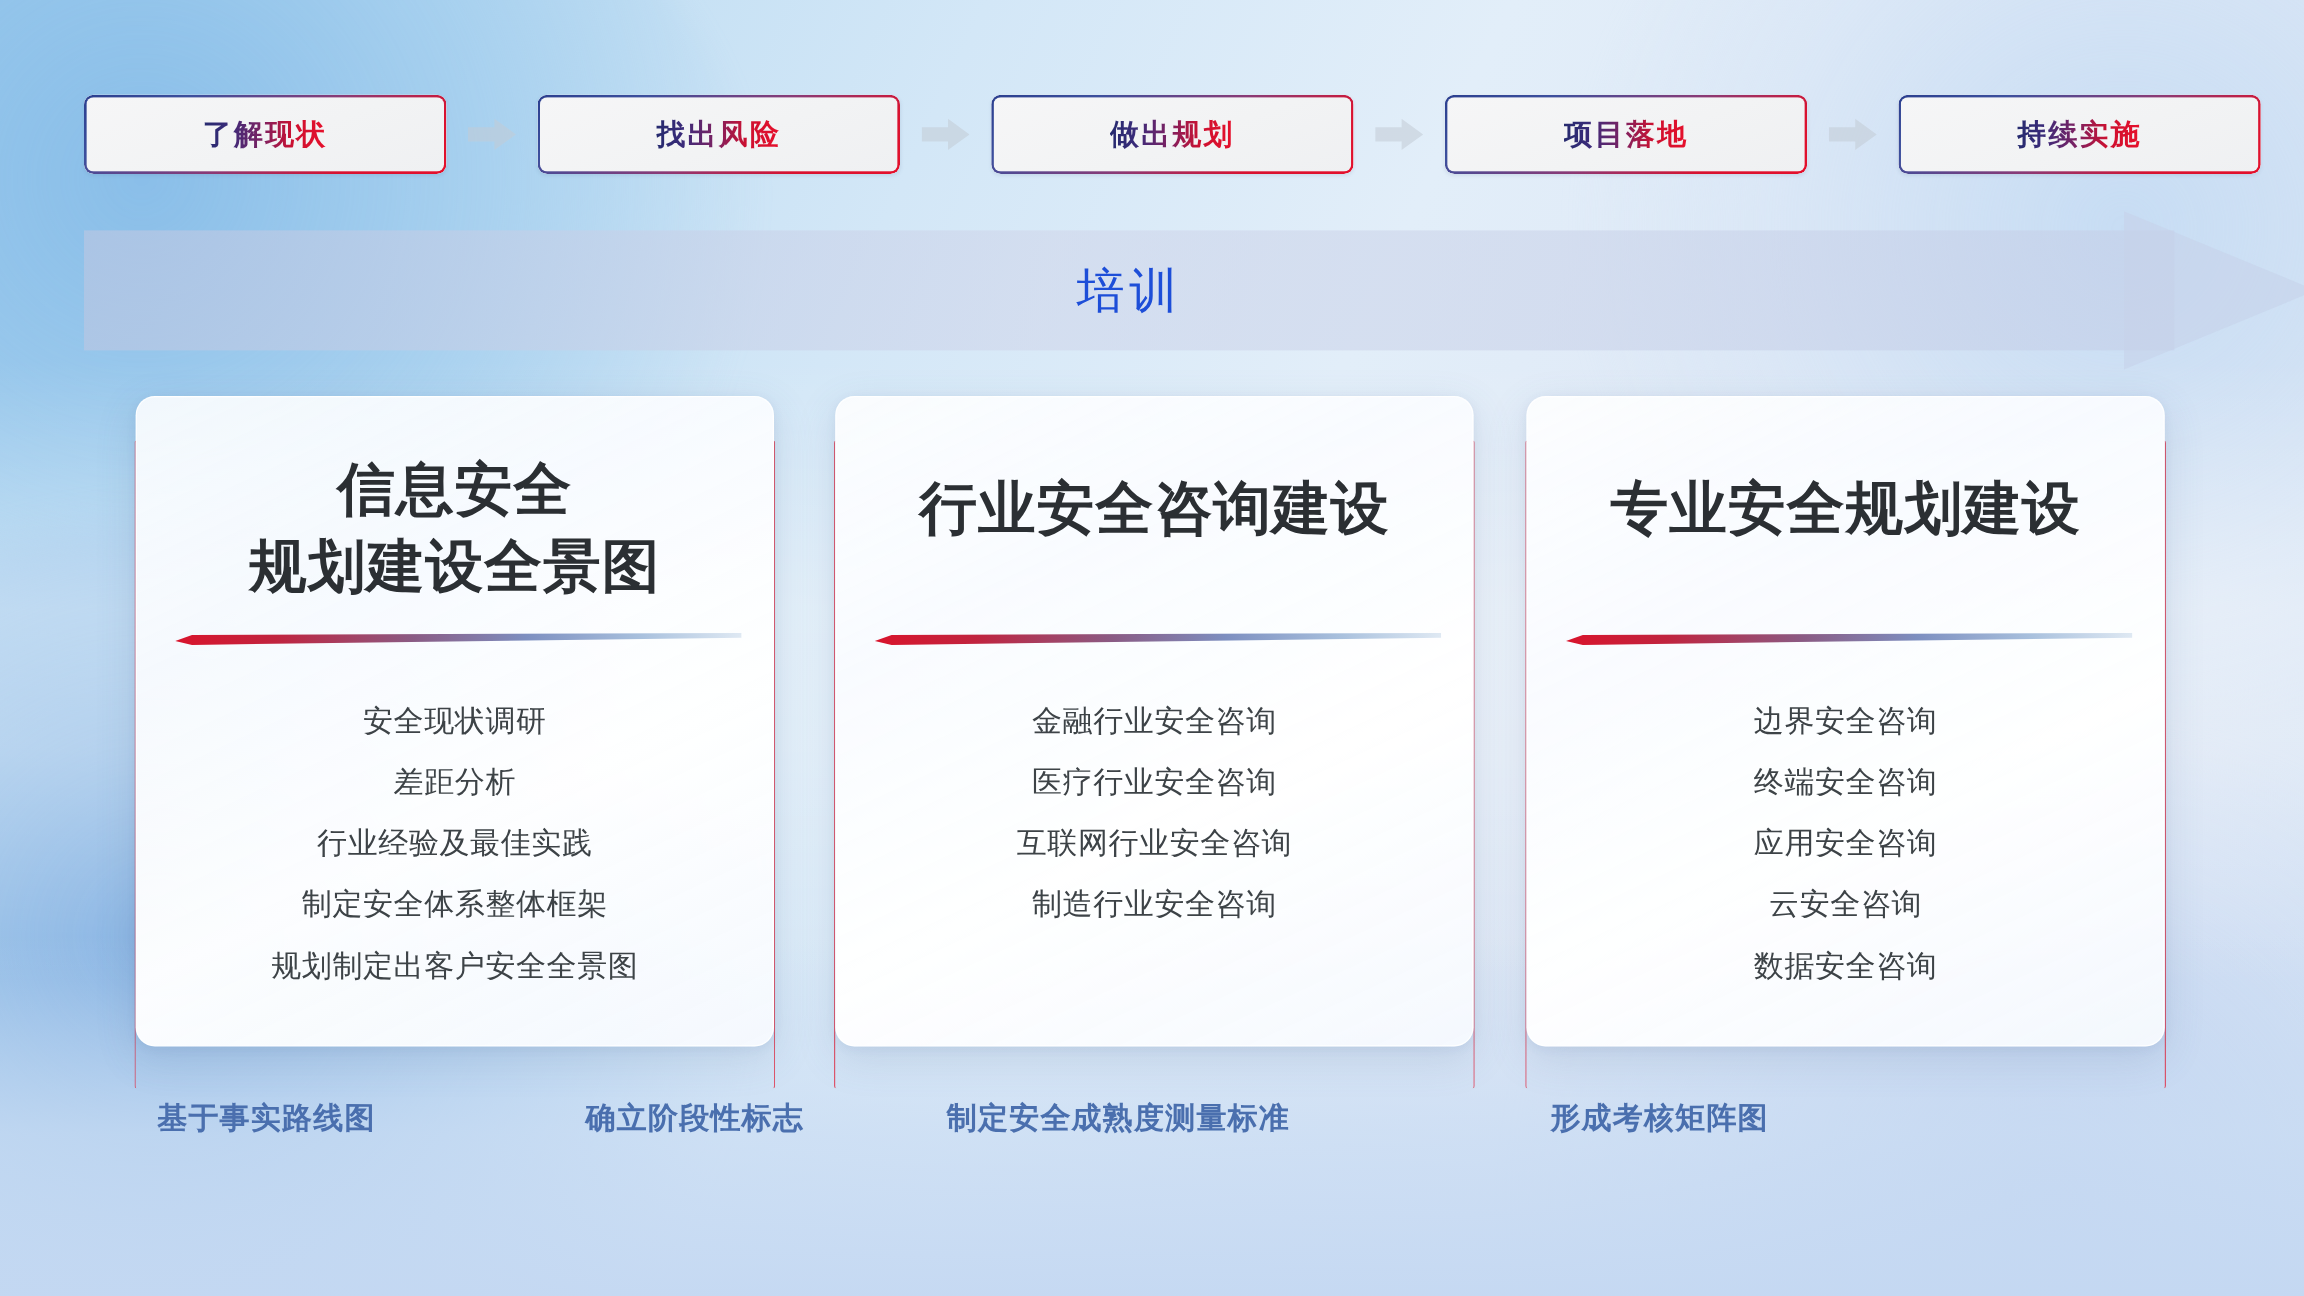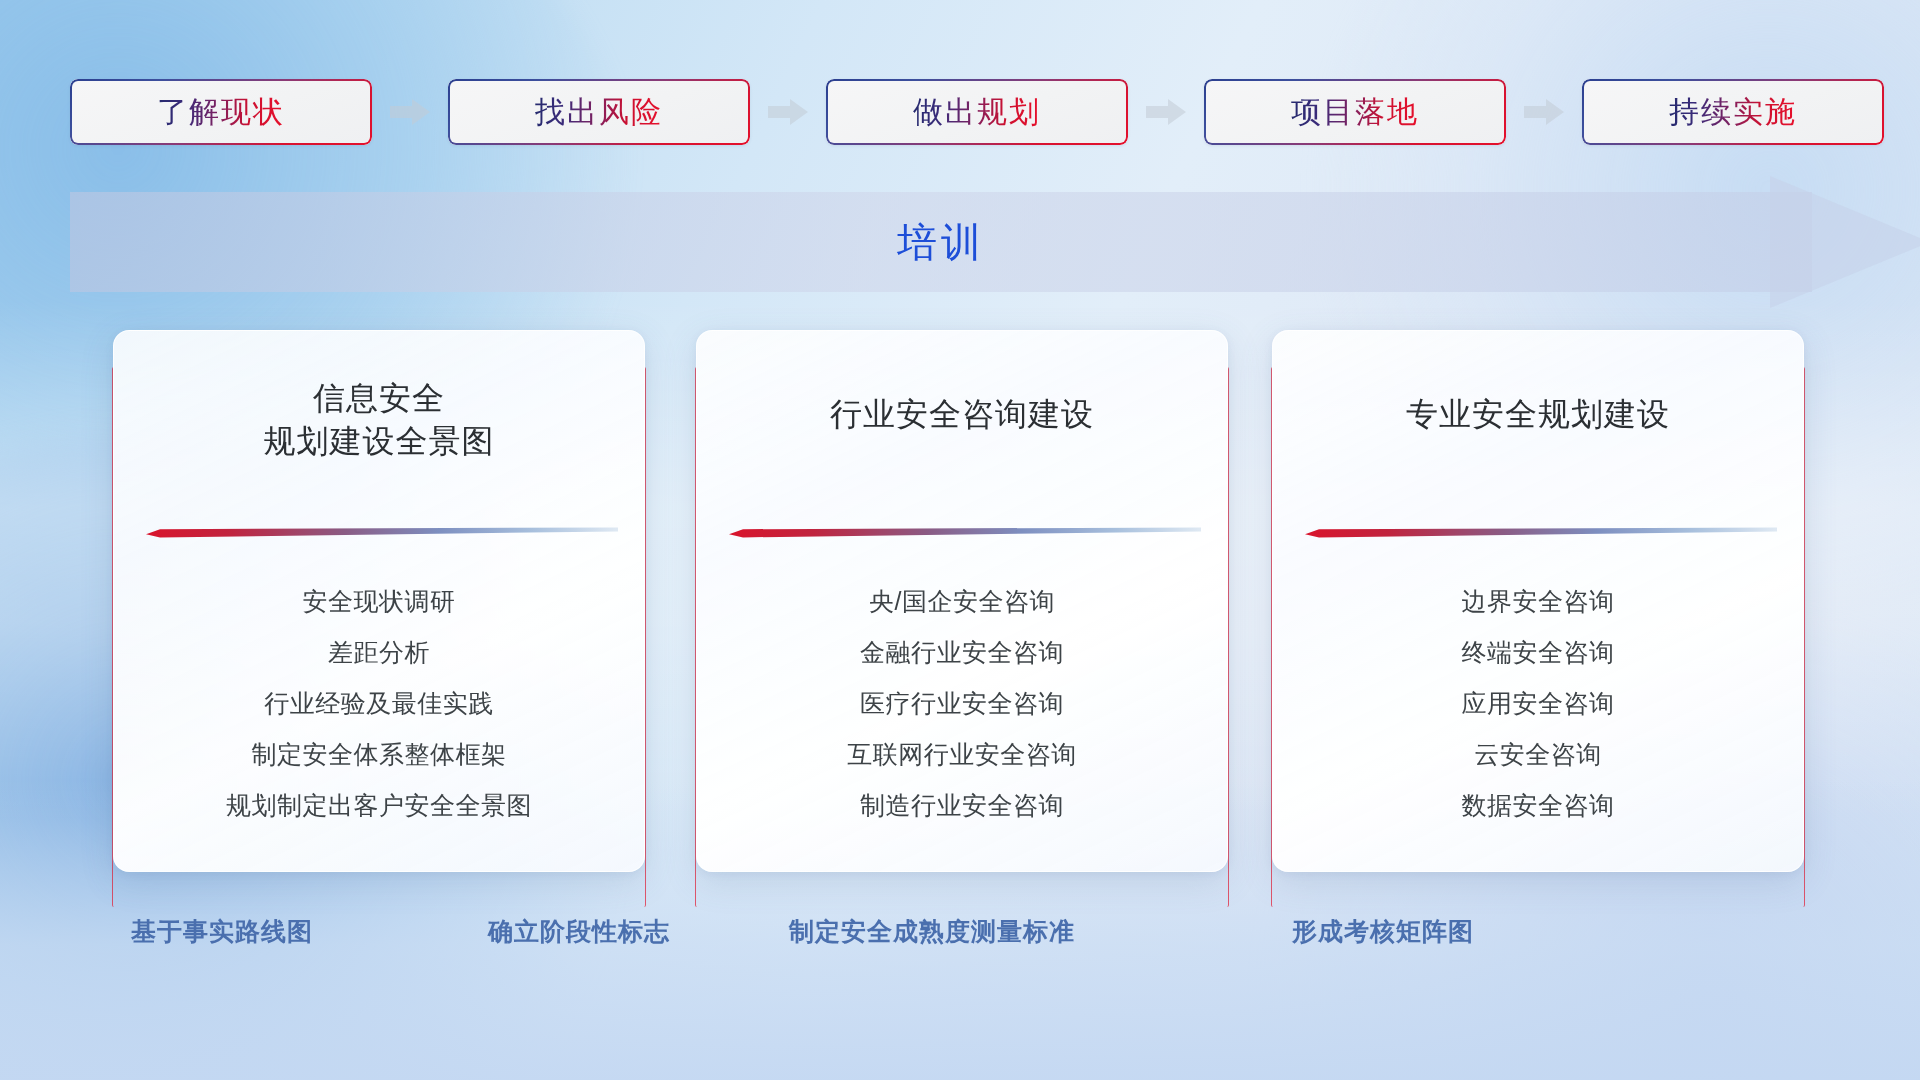--- a/index.html
+++ b/index.html
@@ -43,21 +43,21 @@
     box-shadow:0 1px 3px rgba(60,90,130,.10);
   }
   .step-box::before{
     content:"";position:absolute;inset:0;border-radius:8px;padding:2px;
     background:linear-gradient(150deg,#2b3f8f 0%,#3c4f9d 22%,#8a3a76 52%,#d81230 78%,#e4102c 100%);
     -webkit-mask:linear-gradient(#000 0 0) content-box,linear-gradient(#000 0 0);
     -webkit-mask-composite:xor;mask-composite:exclude;
     pointer-events:none;
   }
   .step-label{
-    font-size:30px;font-weight:400;letter-spacing:2px;position:relative;z-index:1;
+    font-size:24px;font-weight:700;letter-spacing:2px;position:relative;z-index:1;
     background:linear-gradient(90deg,#252a6e 0%,#3b2b7a 22%,#7e2161 48%,#cc1030 72%,#e8102b 100%);
     -webkit-background-clip:text;background-clip:text;color:transparent;
   }
   .step-arrow{
     flex:0 0 auto;width:40px;height:30px;margin:0 18px;position:relative;opacity:.55;
   }
   .step-arrow svg{display:block;width:40px;height:30px;}
 
   
   .banner{position:absolute;left:70px;top:192px;width:1790px;height:100px;}
@@ -84,21 +84,21 @@
     border-left:1.6px solid rgba(226,38,60,.75);
     border-right:1.6px solid rgba(226,38,60,.75);
     border-radius:2px;pointer-events:none;z-index:-1;
   }
   .card.c1{left:113px;}
   .card.c2{left:696px;}
   .card.c3{left:1272px;}
 
   .card-title{
     position:absolute;left:0;right:0;top:46px;text-align:center;
-    font-size:32px;font-weight:400;color:#2b2f33;line-height:1.34;letter-spacing:1px;
+    font-size:48px;font-weight:700;color:#2b2f33;line-height:1.34;letter-spacing:1px;
     white-space:pre-line;
   }
   .card.c2 .card-title,.card.c3 .card-title{top:62px;}
 
   .divider{position:absolute;left:32px;right:26px;top:196px;height:11px;}
   .divider svg{display:block;width:100%;height:11px;}
 
   .card-list{position:absolute;left:0;right:0;top:245px;text-align:center;}
   .card-list .item{font-size:25px;color:#3d4347;line-height:1;padding:13px 16px;letter-spacing:.5px;}
 
@@ -214,21 +214,20 @@
               <stop offset="0.42" stop-color="#8a5b84"></stop>
               <stop offset="0.62" stop-color="#7d8fc0"></stop>
               <stop offset="0.82" stop-color="#a8c0dd"></stop>
               <stop offset="1" stop-color="#dfe9f3"></stop>
             </linearGradient>
           </defs>
           <path d="M0 7.2 L14 2.2 L472 0.4 L472 4.4 L14 10.4 Z" fill="url(#dg2)"></path>
         </svg>
       </div>
       <div class="card-list">
-        <div class="item">央/国企安全咨询</div>
         <div class="item">金融行业安全咨询</div>
         <div class="item">医疗行业安全咨询</div>
         <div class="item">互联网行业安全咨询</div>
         <div class="item">制造行业安全咨询</div>
       </div>
     </div>
 
     <div class="card c3">
       <div class="card-title">专业安全规划建设</div>
       <div class="divider">

